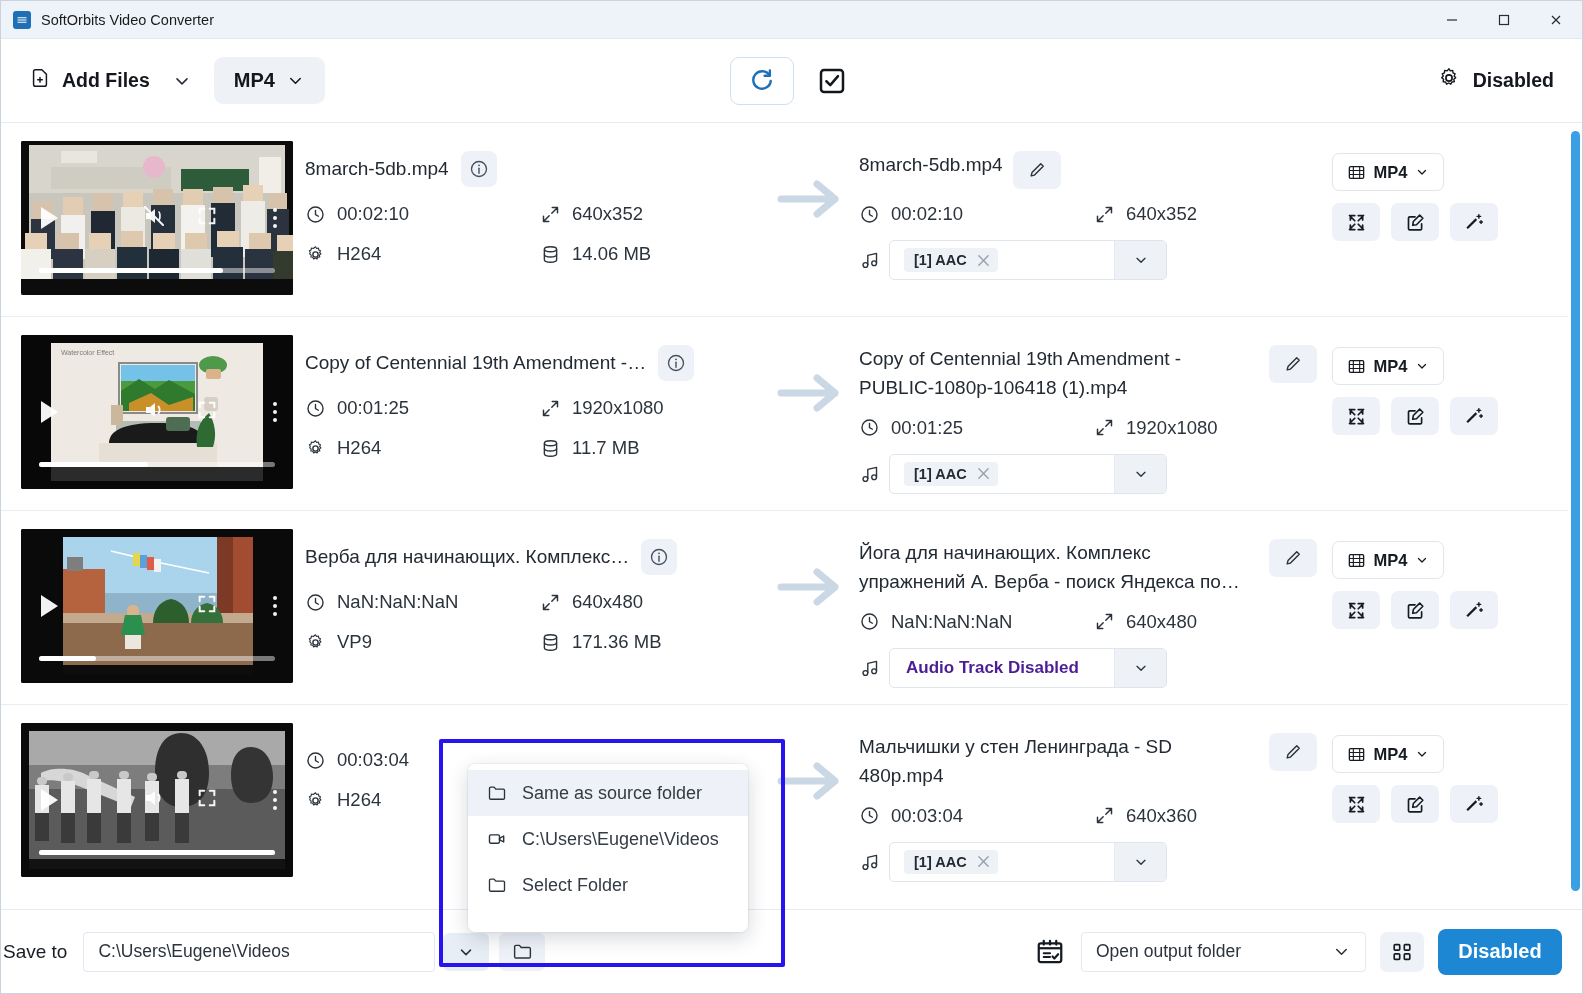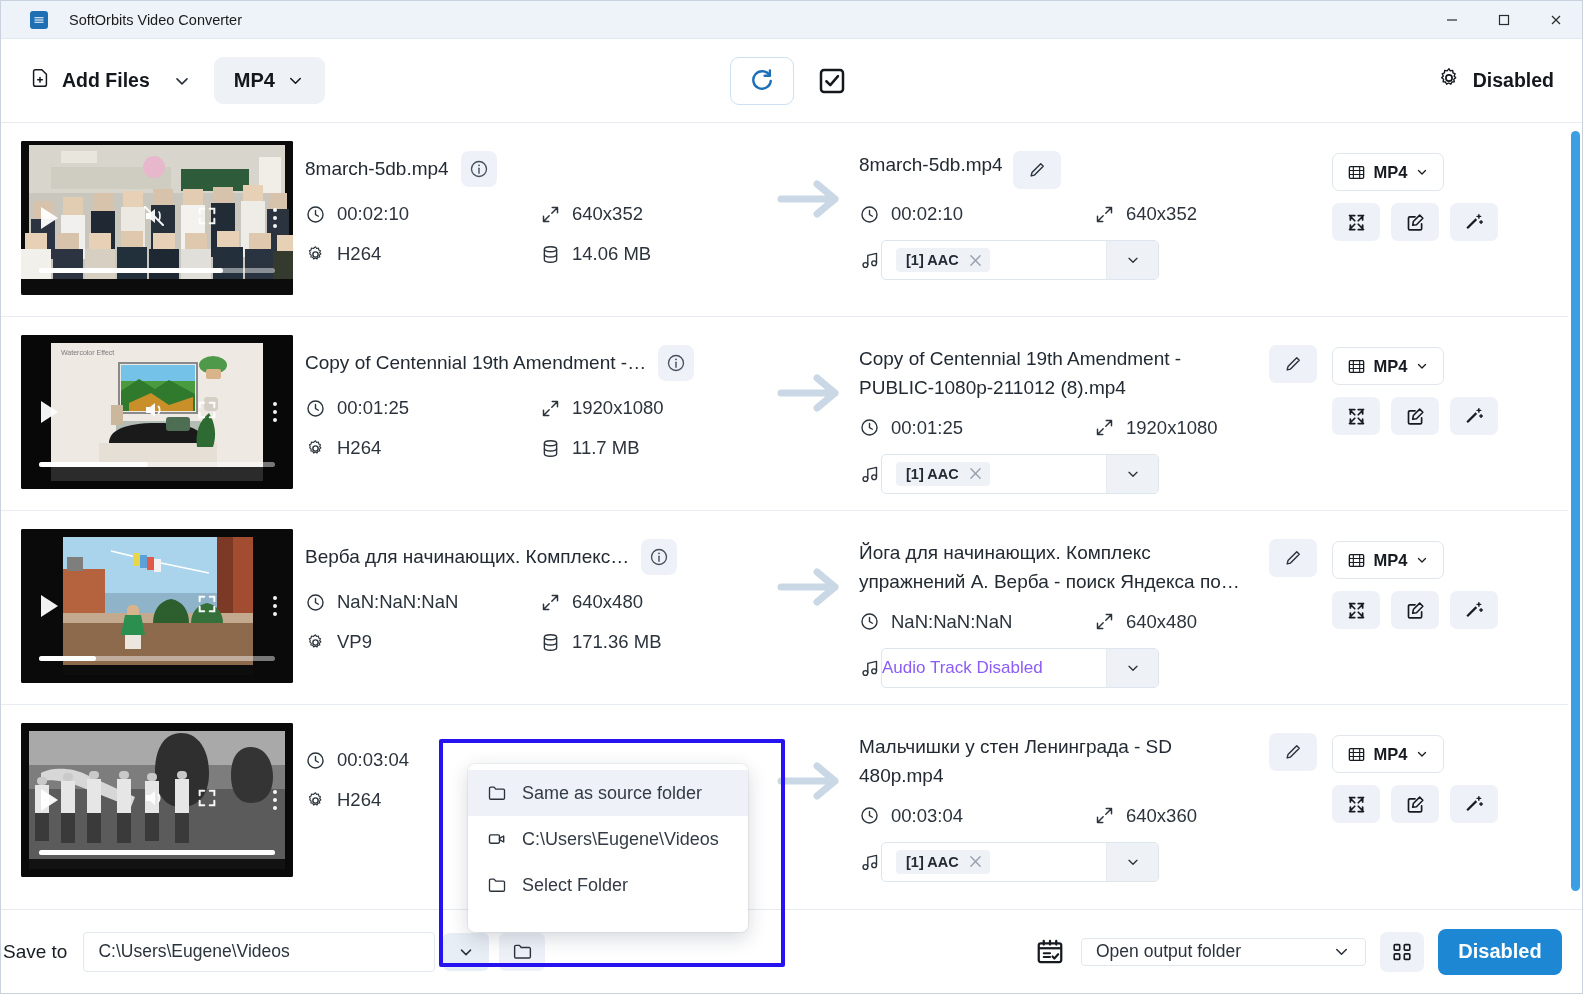--- a/index.html
+++ b/index.html
@@ -17,21 +17,21 @@
     border: 1px solid #c9d2dd;
   }
 
   
   .titlebar {
     height: 38px; flex: 0 0 38px;
     background: #eef3f9;
     display: flex; align-items: center;
     border-bottom: 1px solid #e2e8f0;
   }
-  .title-left { display: flex; align-items: center; gap: 21px; padding-left: 29px; }
+  .title-left { display: flex; align-items: center; gap: 10px; padding-left: 12px; }
   .app-icon {
     width: 18px; height: 18px; border-radius: 3px;
     background: #1f6fb5;
     display: flex; align-items: center; justify-content: center;
     color: #fff; font-size: 11px; line-height: 1;
   }
   .app-title { font-size: 14.5px; color: #1b1b1b; }
   .title-spacer { flex: 1; }
   .win-btns { display: flex; height: 38px; }
   .win-btn {
@@ -156,36 +156,36 @@
   
   .dst { flex: 1 1 auto; padding-top: 14px; min-width: 0; }
   .dst-name-row { display: flex; align-items: flex-start; gap: 10px; }
   .dst-name {
     font-size: 19px; color: #222a33; line-height: 1.52;
     max-width: 400px;
   }
   .dst-meta { margin-top: 14px; display:flex; align-items:center; gap: 0; font-size: 18.5px; color:#2b333c; }
   .dst-meta .m1 { width: 235px; display:flex; align-items:center; gap:11px; }
   .dst-meta .m2 { display:flex; align-items:center; gap:11px; }
-  .audio-row { margin-top: 15px; display:flex; align-items:center; gap: 0; }
+  .audio-row { margin-top: 15px; display:flex; align-items:center; gap: 8px; }
   .audio-select {
     width: 278px; height: 40px;
     border: 1px solid #dfe5ec; border-radius: 5px;
     background: #fff;
     display: flex; align-items: center; justify-content: space-between;
   }
   .audio-tag {
     margin-left: 14px;
     background: #eef1f6; border-radius: 4px;
     padding: 4px 8px 4px 10px;
     display: flex; align-items: center; gap: 10px;
     font-size: 14.5px; font-weight: bold; color: #222a33;
   }
   .audio-placeholder {
-    margin-left: 0; font-size: 17px; color: #8b5cf6;
+    margin-left: 16px; font-size: 17px; color: #4c1d95; font-weight: bold;
   }
   .audio-caret {
     width: 52px; height: 38px; background:#eef1f6;
     display:flex; align-items:center; justify-content:center;
     border-left: 1px solid #e6ebf1;
     border-radius: 0 4px 4px 0;
   }
 
   
   .rowctl { flex: 0 0 250px; padding-top: 16px; padding-right: 12px; }
@@ -239,21 +239,21 @@
     display:flex; align-items:center; justify-content:center;
   }
   .saveto-folder {
     margin-left: 10px;
     width: 46px; height: 38px; border-radius: 6px; background:#eef2f8;
     display:flex; align-items:center; justify-content:center;
   }
   .bottom-right { margin-left:auto; display:flex; align-items:center; gap: 14px; }
   .cal-icon { display:flex; align-items:center; justify-content:center; width:34px; height:34px; }
   .out-select {
-    width: 285px; height: 28px;
+    width: 285px; height: 40px;
     border: 1px solid #e2e8ef; border-radius: 4px; background:#fff;
     display:flex; align-items:center; justify-content:space-between;
     padding: 0 14px;
     font-size: 17.5px; color: #2b333c;
   }
   .grid-btn {
     width: 44px; height: 40px; border-radius: 7px; background:#eef2f8;
     display:flex; align-items:center; justify-content:center;
   }
   .convert-btn {
@@ -670,21 +670,21 @@
         </div>
 
         <div class="arrow">
           <svg width="72" height="48" viewBox="0 0 72 48" fill="none">
               <path d="M6 24h54M42 9l18 15-18 15" stroke="#cad7e4" stroke-width="7" stroke-linecap="round" stroke-linejoin="round"></path>
             </svg>
         </div>
 
         <div class="dst">
           <div class="dst-name-row">
-            <div class="dst-name">Copy of Centennial 19th Amendment - PUBLIC-1080p-211012 (8).mp4</div>
+            <div class="dst-name">Copy of Centennial 19th Amendment - PUBLIC-1080p-106418 (1).mp4</div>
             <div class="edit-chip">
               <svg width="20" height="20" viewBox="0 0 24 24" fill="none">
                   <path d="M16.5 4.6l3 3L9 18.1l-4 1 1-4L16.5 4.6z" stroke="#2b333c" stroke-width="1.7" stroke-linejoin="round"></path>
                 </svg>
             </div>
           </div>
           <div class="dst-meta">
             <div class="m1">
               <svg width="21" height="21" viewBox="0 0 24 24" fill="none">
                   <circle cx="12" cy="12" r="8.6" stroke="#2b333c" stroke-width="1.6"></circle>

